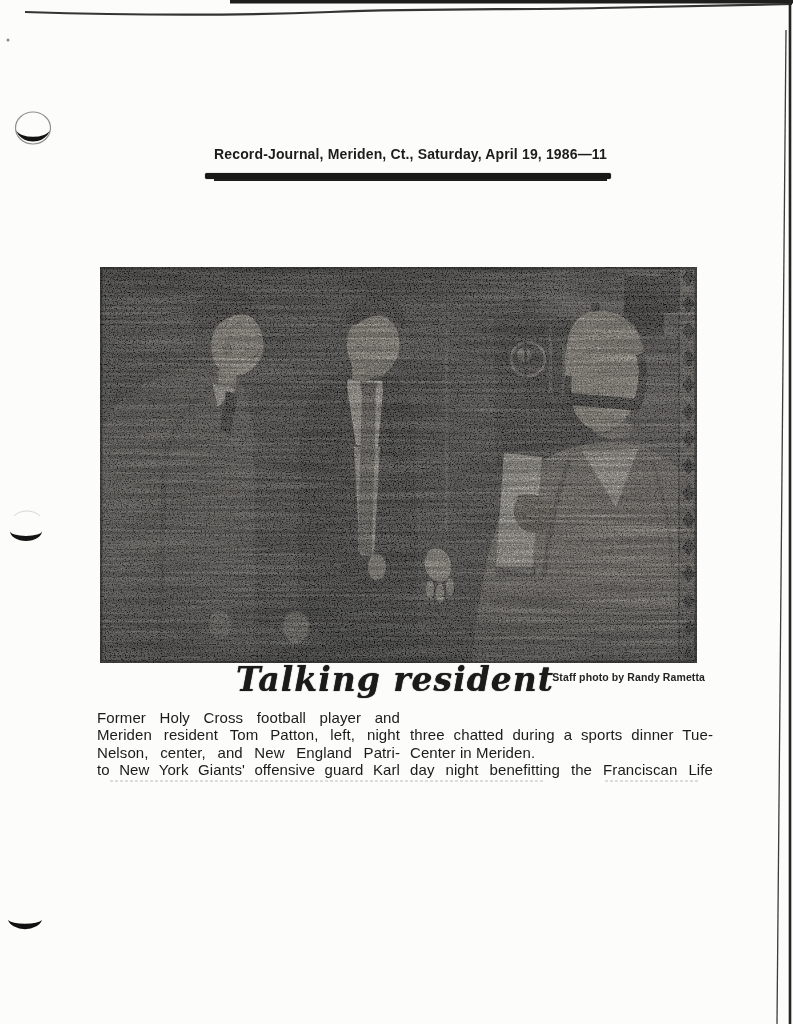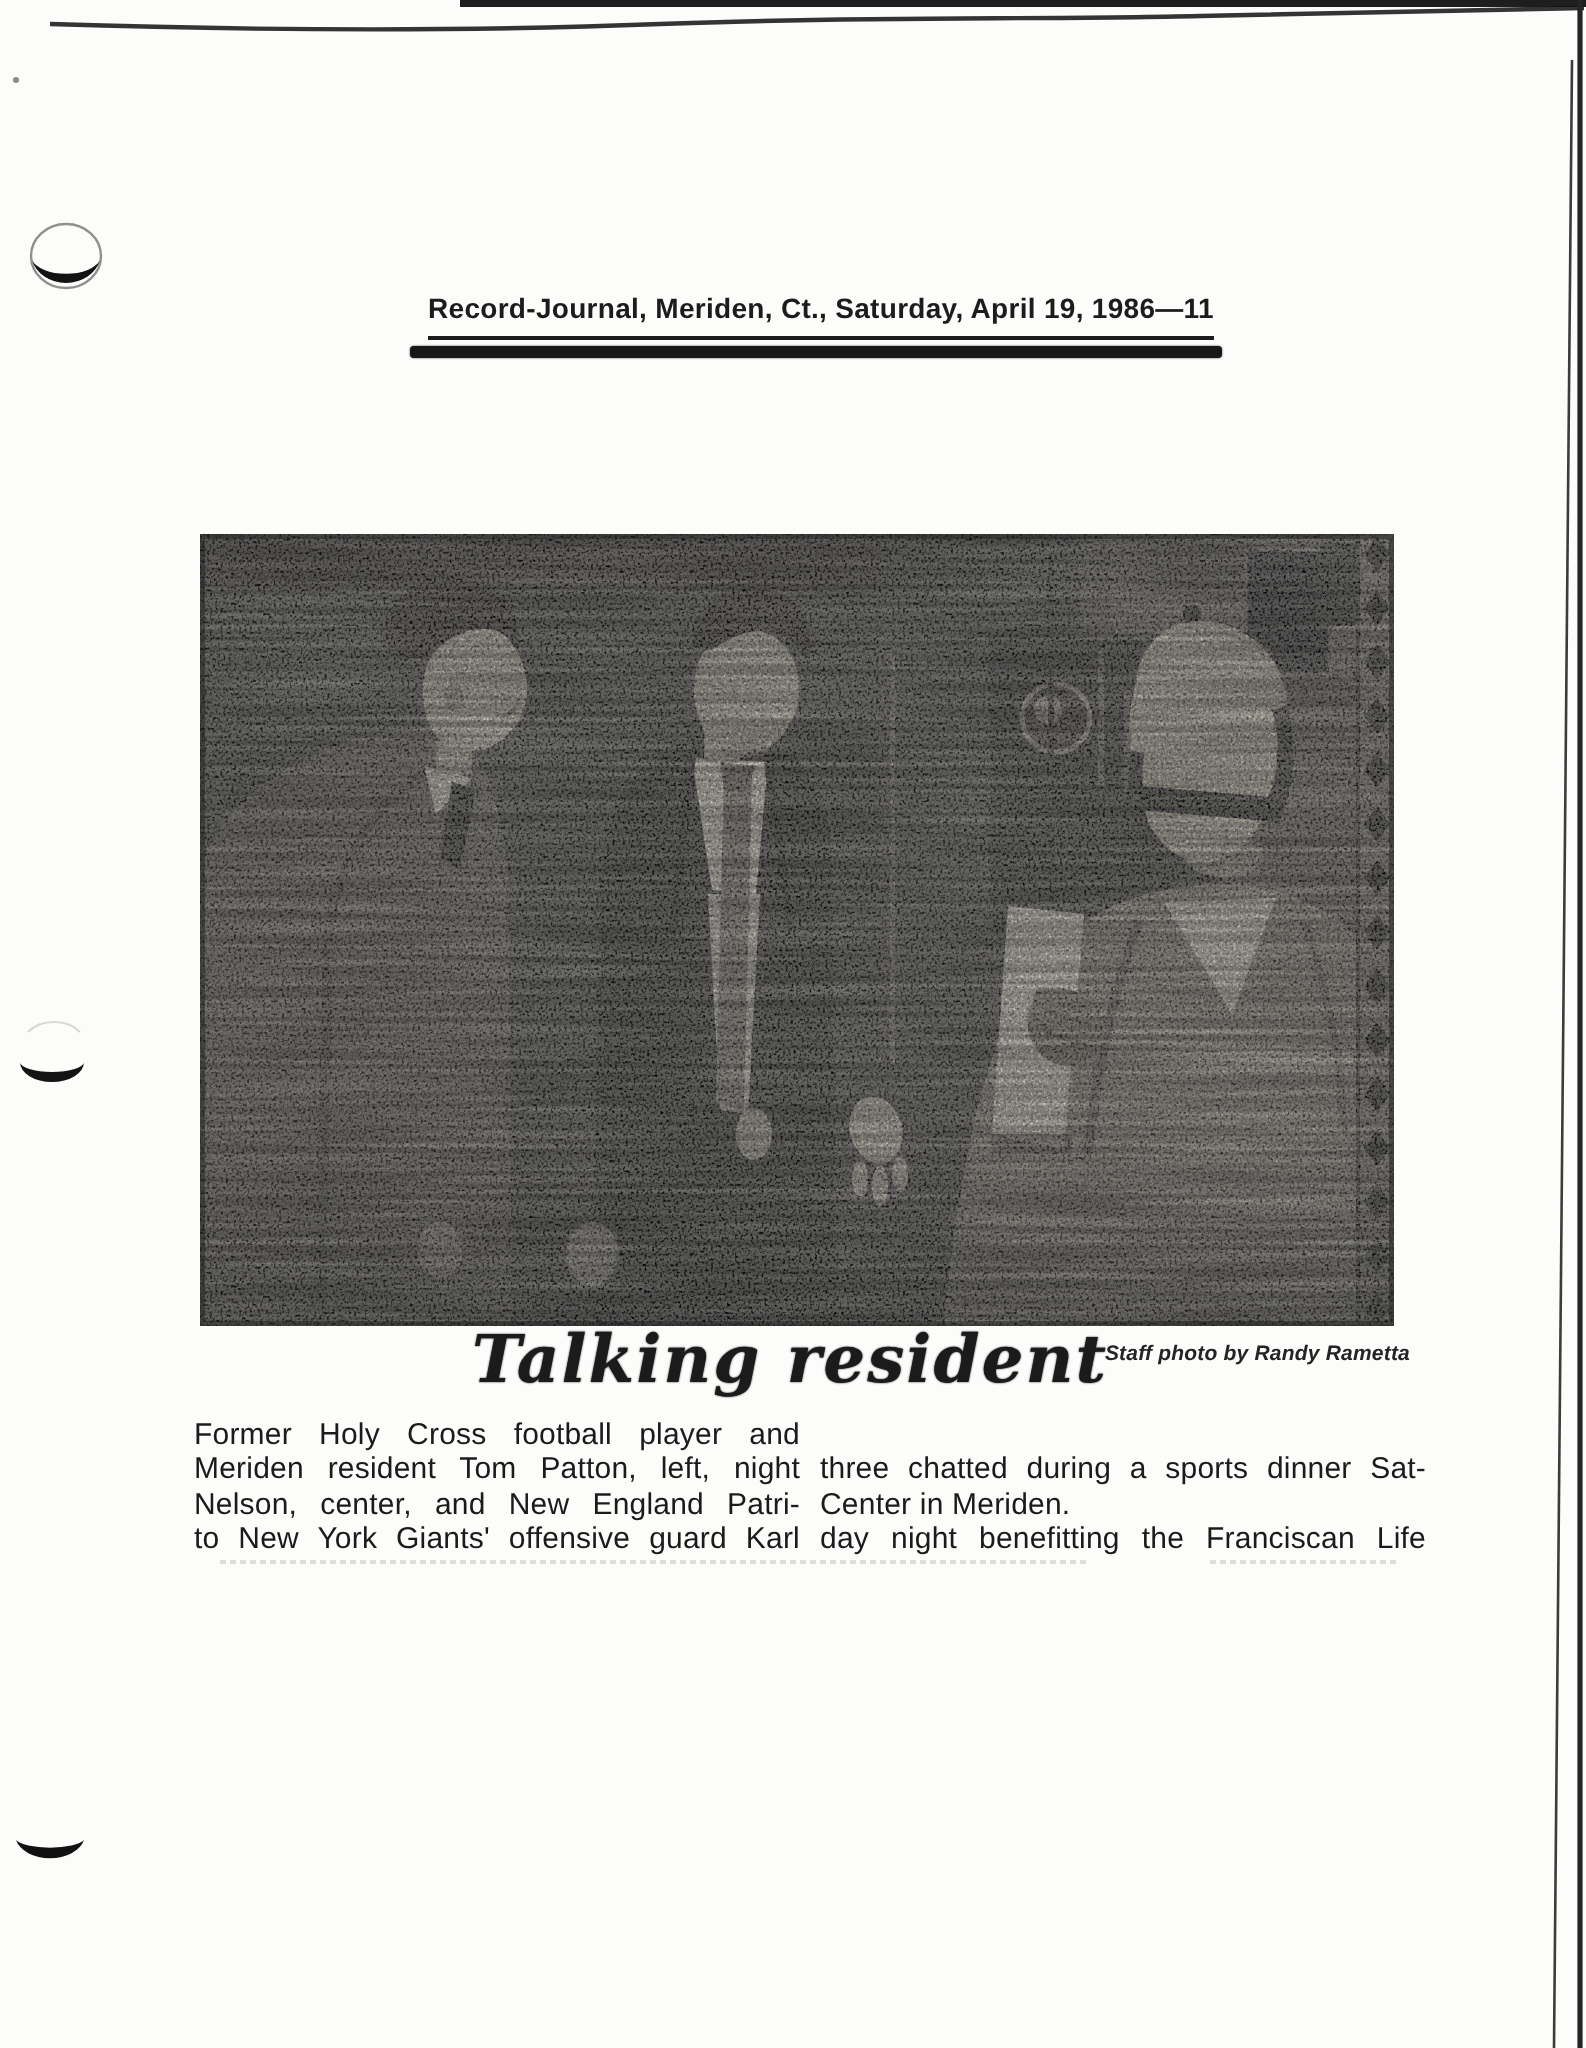--- a/index.html
+++ b/index.html
@@ -13,21 +13,21 @@
     background:#fcfcfa;
   }
   .abs{position:absolute;}
 
   
   .folio{
     left:214px;top:146px;
     font-size:14px;font-weight:700;color:#1c1c1c;
     letter-spacing:.15px;white-space:nowrap;
     border-bottom:2px solid #1c1c1c;
-    padding-bottom:6px;
+    padding-bottom:17px;
   }
   .masthead-rule{
     left:205px;top:173px;width:406px;height:6px;
     background:#181818;border-radius:2px;
     box-shadow:0 0 1px #333;
   }
 
   
   .photo{
     left:100px;top:267px;width:597px;height:396px;
@@ -43,21 +43,21 @@
     font-style:italic;font-weight:bold;
     font-size:33px;line-height:36px;
     color:#1b1b1b;letter-spacing:1px;
     text-shadow:0 0 1px #1b1b1b;
     white-space:nowrap;
   }
   .credit{
     left:550px;top:671px;width:155px;
     text-align:right;
     font-size:10.5px;font-weight:700;color:#242424;
-    letter-spacing:.1px;white-space:nowrap;font-style:italic;
+    letter-spacing:.1px;white-space:nowrap;
   }
 
   
   .cap-cols{
     left:97px;top:709px;width:616px;
     display:flex;gap:10px;align-items:flex-end;
   }
   .cap-col{width:303px;color:#1b1b1b;}
   .cap-line{
     font-size:15px;line-height:17.4px;
@@ -227,19 +227,19 @@
   <div class="abs credit">Staff photo by Randy Rametta</div>
 
   <div class="abs cap-cols">
     <div class="cap-col">
       <div class="cap-line">Former Holy Cross football player and</div>
       <div class="cap-line">Meriden resident Tom Patton, left, night</div>
       <div class="cap-line">Nelson, center, and New England Patri-</div>
       <div class="cap-line">to New York Giants' offensive guard Karl</div>
     </div>
     <div class="cap-col">
-      <div class="cap-line">three chatted during a sports dinner Sat-</div>
+      <div class="cap-line">three chatted during a sports dinner Tue-</div>
       <div class="cap-line no-just">Center in Meriden.</div>
       <div class="cap-line">day night benefitting the Franciscan Life</div>
     </div>
   </div>
 
 </div>
 
 </body></html>

